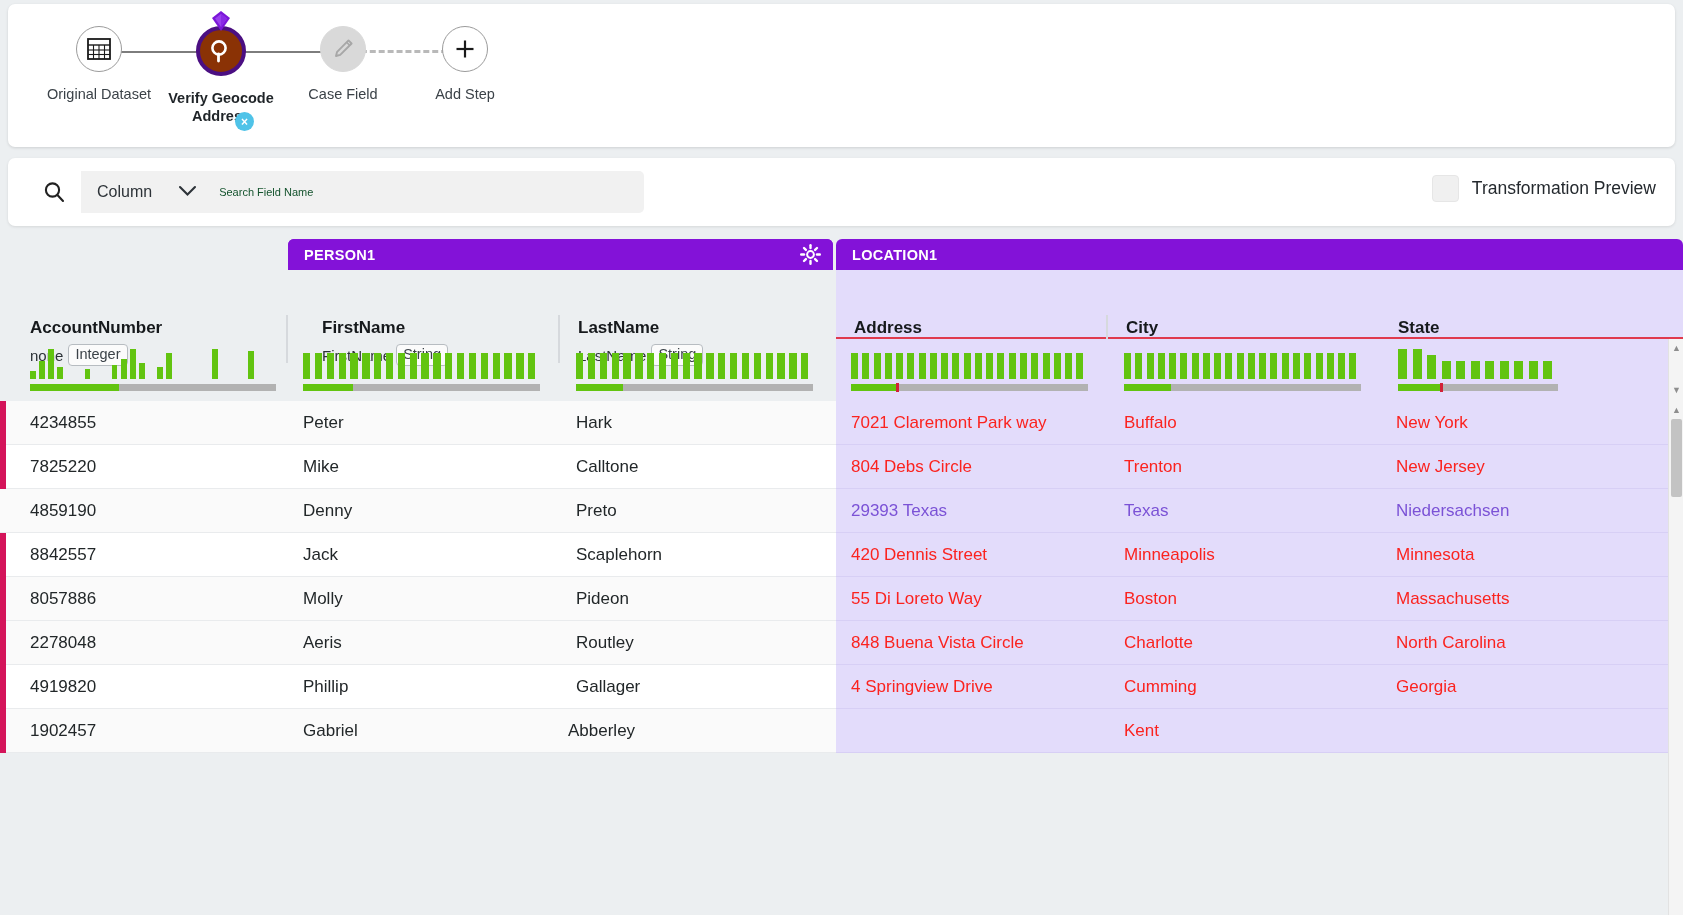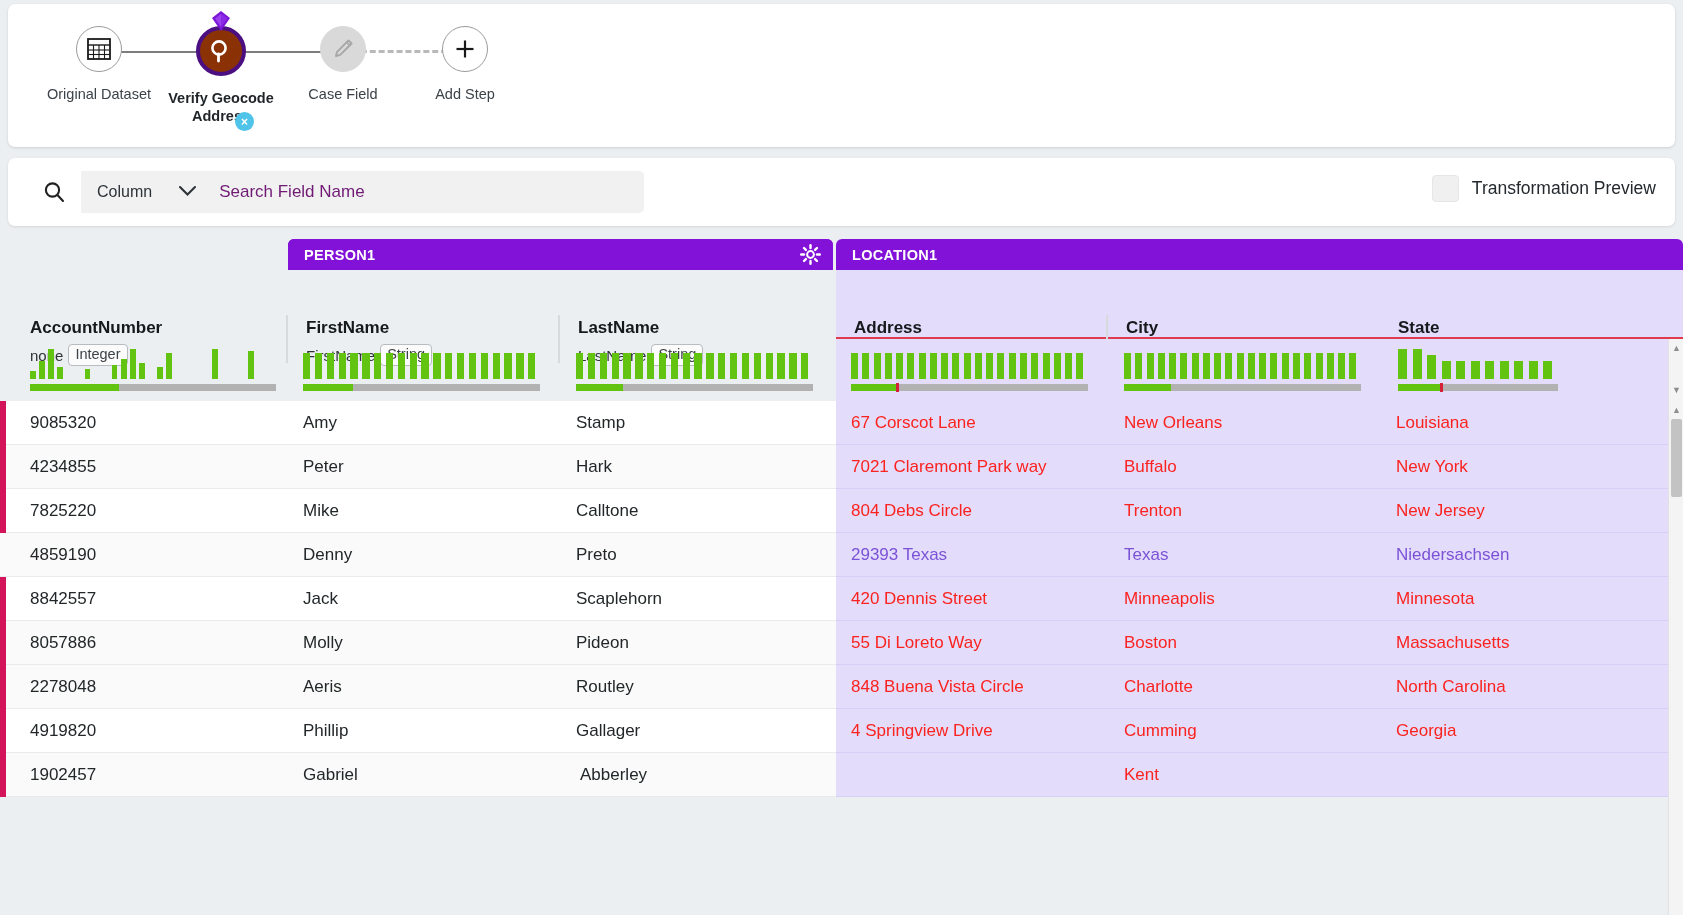--- a/index.html
+++ b/index.html
@@ -127,22 +127,22 @@
     padding: 0 14px 0 16px;
     gap: 26px;
     font-size: 16px;
     color: #2d3338;
   }
   .search-input-box {
     flex: 1;
     background: #f1f1f1;
     display: flex; align-items: center;
     padding-left: 8px;
-    font-size: 17px;
-    color: #701a75;
+    font-size: 11px;
+    color: #14532d;
   }
   .preview-wrap {
     position: absolute;
     right: 19px; top: 17px;
     display: flex; align-items: center; gap: 13px;
   }
   .preview-check {
     width: 27px; height: 27px;
     border-radius: 4px;
     background: #f0f0f0;
@@ -448,21 +448,21 @@
     <div class="col-divider" style="left:1106px;"></div>
 
     <div class="colhdr" style="left:12px; width:274px;">
       <div class="cname">AccountNumber</div>
       <div class="cmeta">
         <span>none</span>
         <span class="type-chip">Integer</span>
       </div>
     </div>
 
-    <div class="colhdr" style="left:288px; width:296px;">
+    <div class="colhdr" style="left:304px; width:296px;">
       <div class="cname">FirstName</div>
       <div class="cmeta">
         <span>FirstName</span>
         <span class="type-chip">String</span>
       </div>
     </div>
 
     <div class="colhdr" style="left:560px; width:248px;">
       <div class="cname">LastName</div>
       <div class="cmeta">
@@ -664,31 +664,20 @@
       </div>
   </div>
 
   <div class="vscroll" id="vscroll-hist">
     <div class="varrow" style="top:2px;">▲</div>
     <div class="varrow" style="top:44px;">▼</div>
   </div>
 
   <div class="rows-clip">
     <div id="rows-host">
-        <div class="drow odd">
-          <div class="left-pane"></div>
-          <div class="right-pane"></div>
-          <div class="row-flag"></div>
-          <div class="cell" style="left: 30px;">9085320</div>
-          <div class="cell" style="left: 303px;">Amy</div>
-          <div class="cell" style="left: 576px;">Stamp</div>
-          <div class="cell err" style="left: 851px;">67 Corscot  Lane</div>
-          <div class="cell err" style="left: 1124px;">New Orleans</div>
-          <div class="cell err" style="left: 1396px;">Louisiana</div>
-        </div>
         <div class="drow even">
           <div class="left-pane"></div>
           <div class="right-pane"></div>
           <div class="row-flag"></div>
           <div class="cell" style="left: 30px;">4234855</div>
           <div class="cell" style="left: 303px;">Peter</div>
           <div class="cell" style="left: 576px;">Hark</div>
           <div class="cell err" style="left: 851px;">7021  Claremont Park  way</div>
           <div class="cell err" style="left: 1124px;">Buffalo</div>
           <div class="cell err" style="left: 1396px;">New York</div>
@@ -757,21 +746,21 @@
           <div class="cell err" style="left: 851px;">4 Springview Drive</div>
           <div class="cell err" style="left: 1124px;">Cumming</div>
           <div class="cell err" style="left: 1396px;">Georgia</div>
         </div>
         <div class="drow even">
           <div class="left-pane"></div>
           <div class="right-pane"></div>
           <div class="row-flag"></div>
           <div class="cell" style="left: 30px;">1902457</div>
           <div class="cell" style="left: 303px;">Gabriel</div>
-          <div class="cell" style="left: 580px;">Abberley</div>
+          <div class="cell" style="left: 568px;">Abberley</div>
           <div class="cell err" style="left: 1124px;">Kent</div>
         </div>
       </div>
   </div>
 
   <div class="vscroll" id="vscroll-rows">
     <div class="varrow" style="top:2px;">▲</div>
     <div class="vthumb" style="top:18px; height:78px;"></div>
   </div>
 

